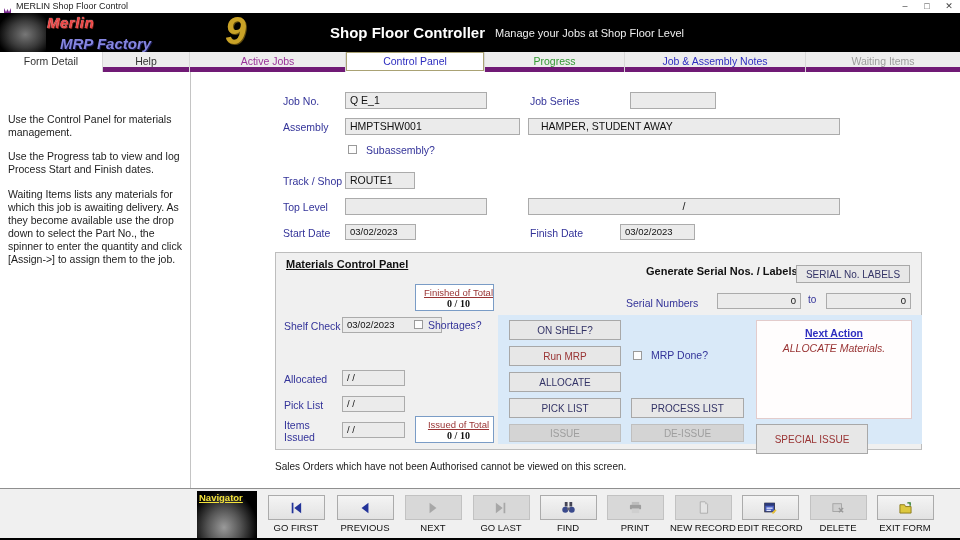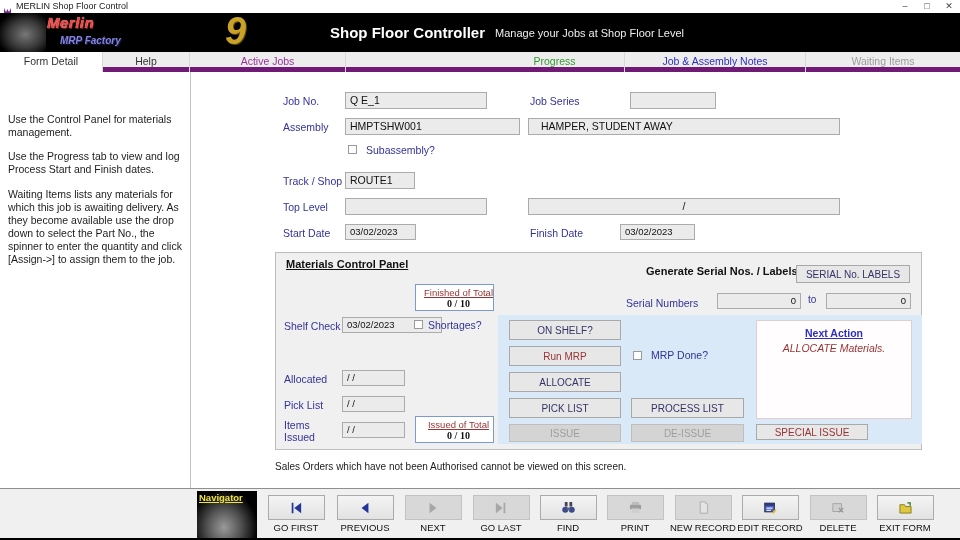--- a/index.html
+++ b/index.html
@@ -13,21 +13,21 @@
   .titlebar .apptitle { position:absolute; left:16px; top:1px; font-size:9px; color:#222; white-space:nowrap; }
   .winctl { position:absolute; top:0; height:13px; width:22px; text-align:center; font-size:9px; line-height:13px; color:#444; cursor:pointer; }
   .wc-min { right:44px; } .wc-max { right:22px; } .wc-close { right:0; }
 
   
   .brandbar { position:absolute; left:0; top:13px; width:960px; height:39px; background:#000; }
   .wizard { position:absolute; left:0; top:0; width:46px; height:39px;
             background:radial-gradient(ellipse at 55% 55%, #777 0%, #3a3a3a 45%, #000 80%); }
   .logo-merlin { position:absolute; left:47px; top:1px; font-size:15px; font-weight:bold; font-style:italic;
                  color:#ef4444; text-shadow:0 0 1px #fff, 1px 1px 0 #7a1208; letter-spacing:0.5px; }
-  .logo-sub { position:absolute; left:60px; top:22px; font-size:10px; font-weight:bold; font-style:italic;
+  .logo-sub { position:absolute; left:60px; top:22px; font-size:15px; font-weight:bold; font-style:italic;
               color:#8585e0; text-shadow:1px 1px 0 #1a1a50;text-align:right; }
   .logo-9 { position:absolute; left:225px; top:-3px; font-size:38px; font-weight:bold; font-style:italic;
             color:#c9a227; text-shadow:1px 1px 0 #5e4a0d; }
   .hdr-title { position:absolute; left:330px; top:11px; font-size:15px; font-weight:bold; color:#fff; }
   .hdr-sub { position:absolute; left:495px; top:14px; font-size:11px; color:#eee; }
 
   
   .tabbar { position:absolute; left:0; top:52px; width:960px; height:20px; background:#ededed; border-bottom:5px solid #701a75; }
   .tab { position:absolute; top:0; height:20px; line-height:19px; text-align:center; font-size:10.5px;
          border-right:1px solid #d8d8d8; cursor:pointer; white-space:nowrap; overflow:hidden; }
@@ -107,20 +107,21 @@
     <span class="logo-sub">MRP Factory</span>
     <span class="logo-9">9</span>
     <span class="hdr-title">Shop Floor Controller</span>
     <span class="hdr-sub">Manage your Jobs at Shop Floor Level</span>
   </div>
 
   <div class="tabbar">
     <div class="tab tab-formdetail">Form Detail</div>
     <div class="tab tab-help">Help</div>
     <div class="tab tab-activejobs">Active Jobs</div>
+    <div class="tab tab-controlpanel">Control Panel</div>
     <div class="tab tab-progress">Progress</div>
     <div class="tab tab-jobnotes">Job &amp; Assembly Notes</div>
     <div class="tab tab-waiting">Waiting Items</div>
   </div>
 
   <div class="content">
     <div class="sidebar">
       <p>Use the Control Panel for materials management.</p>
       <p>Use the Progress tab to view and log Process Start and Finish dates.</p>
       <p>Waiting Items lists any materials for which this job is awaiting delivery.  As they become available use the drop down to select the Part No., the spinner to enter the quantity and click [Assign-&gt;] to assign them to the job.</p>
@@ -193,21 +194,21 @@
         <span class="cb" style="left:135px; top:36px;"></span>
         <span class="lbl" style="left:153px; top:34px;">MRP Done?</span>
 
         <div class="btn" style="left:133px; top:83px; width:113px; height:20px;">PROCESS LIST</div>
         <div class="btn disabled" style="left:133px; top:109px; width:113px; height:18px;">DE-ISSUE</div>
 
         <div class="nextbox">
           <div class="na1">Next  Action</div>
           <div class="na2">ALLOCATE Materials.</div>
         </div>
-        <div class="btn maroon" style="left:258px; top:109px; width:112px; height:16px;">SPECIAL ISSUE</div>
+        <div class="btn maroon" style="left:258px; top:109px; width:112px; height:30px;">SPECIAL ISSUE</div>
       </div>
     </div>
 
     <div class="footnote">Sales Orders which have not been Authorised cannot be viewed on this screen.</div>
   </div>
 
   <div class="navbar">
     <div class="navimg">
       <span class="navlabel">Navigator</span>
     </div>

